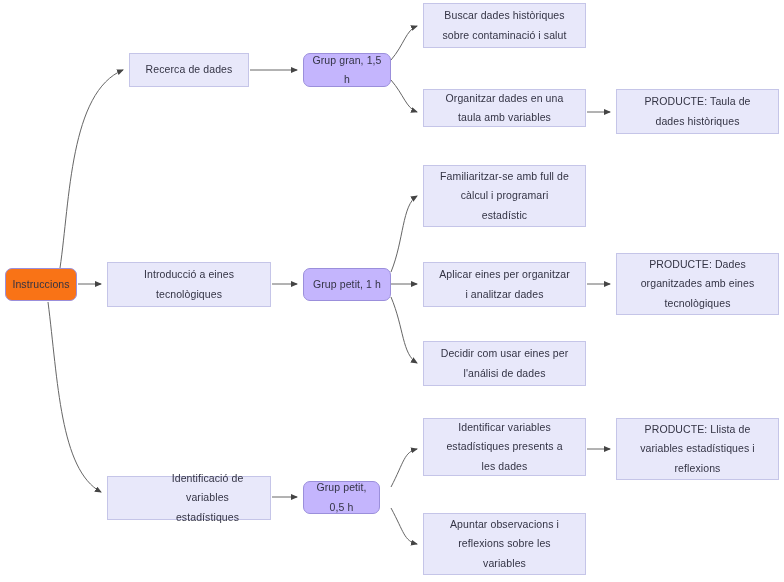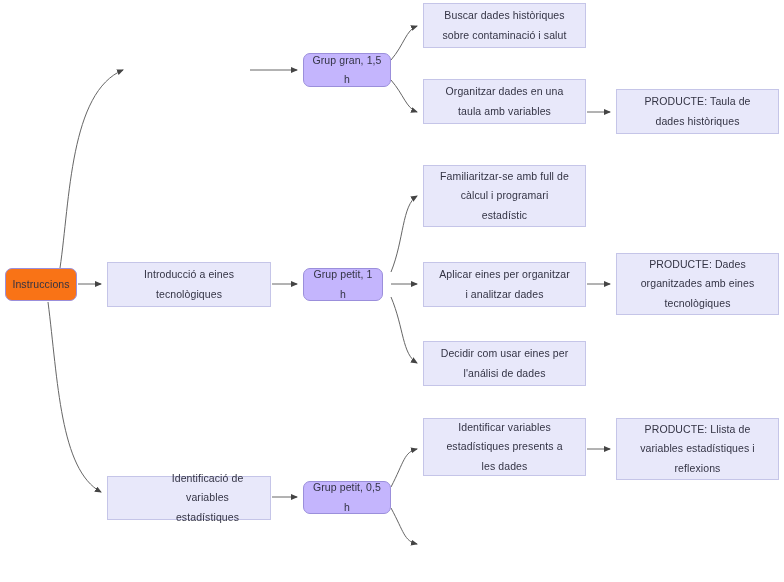--- a/index.html
+++ b/index.html
@@ -100,46 +100,49 @@
       <path d="M 391,508 C 404,532 404,541 417,544"></path>
 
       <path d="M 587,449 L 610,449"></path>
     </g>
   </svg>
 
   <div class="node start" style="left:5px; top:268px; width:72px; height:33px;">
     <span class="node-label">Instruccions</span>
   </div>
 
+  <div class="node" style="left:129px; top:53px; width:120px; height:34px;">
+    <span class="node-label">Recerca de dades</span>
+  </div>
 
   <div class="node group" style="left:303px; top:53px; width:88px; height:34px;">
     <span class="node-label">Grup gran, 1,5 h</span>
   </div>
 
   <div class="node" style="left:423px; top:3px; width:163px; height:45px;">
     <span class="node-label">Buscar dades històriques
 sobre contaminació i salut</span>
   </div>
 
-  <div class="node" style="left:423px; top:79px; width:163px; height:45px;">
+  <div class="node" style="left:423px; top:89px; width:163px; height:38px;">
     <span class="node-label">Organitzar dades en una
 taula amb variables</span>
   </div>
 
   <div class="node" style="left:616px; top:89px; width:163px; height:45px;">
     <span class="node-label">PRODUCTE: Taula de
 dades històriques</span>
   </div>
 
   <div class="node" style="left:107px; top:262px; width:164px; height:45px;align-items:flex-end;">
     <span class="node-label">Introducció a eines
 tecnològiques</span>
   </div>
 
-  <div class="node group" style="left:303px; top:268px; width:80px; height:33px;">
+  <div class="node group" style="left:303px; top:268px; width:88px; height:33px;">
     <span class="node-label">Grup petit, 1 h</span>
   </div>
 
   <div class="node" style="left:423px; top:165px; width:163px; height:62px;">
     <span class="node-label">Familiaritzar-se amb full de
 càlcul i programari
 estadístic</span>
   </div>
 
   <div class="node" style="left:423px; top:262px; width:163px; height:45px;">
@@ -156,30 +159,35 @@
     <span class="node-label">PRODUCTE: Dades
 organitzades amb eines
 tecnològiques</span>
   </div>
 
   <div class="node" style="left:107px; top:476px; width:164px; height:44px;padding-left:44px;">
     <span class="node-label">Identificació de variables
 estadístiques</span>
   </div>
 
-  <div class="node group" style="left:303px; top:481px; width:88px; height:33px;">
+  <div class="node group" style="left:303px; top:481px; width:77px; height:33px;">
     <span class="node-label">Grup petit, 0,5 h</span>
   </div>
 
   <div class="node" style="left:423px; top:418px; width:163px; height:58px;">
     <span class="node-label">Identificar variables
 estadístiques presents a
 les dades</span>
   </div>
 
+  <div class="node" style="left:423px; top:513px; width:163px; height:62px;">
+    <span class="node-label">Apuntar observacions i
+reflexions sobre les
+variables</span>
+  </div>
 
   <div class="node" style="left:616px; top:418px; width:163px; height:62px;text-align:center;">
     <span class="node-label">PRODUCTE: Llista de
 variables estadístiques i
 reflexions</span>
   </div>
 
 </div>
 
 </body></html>

